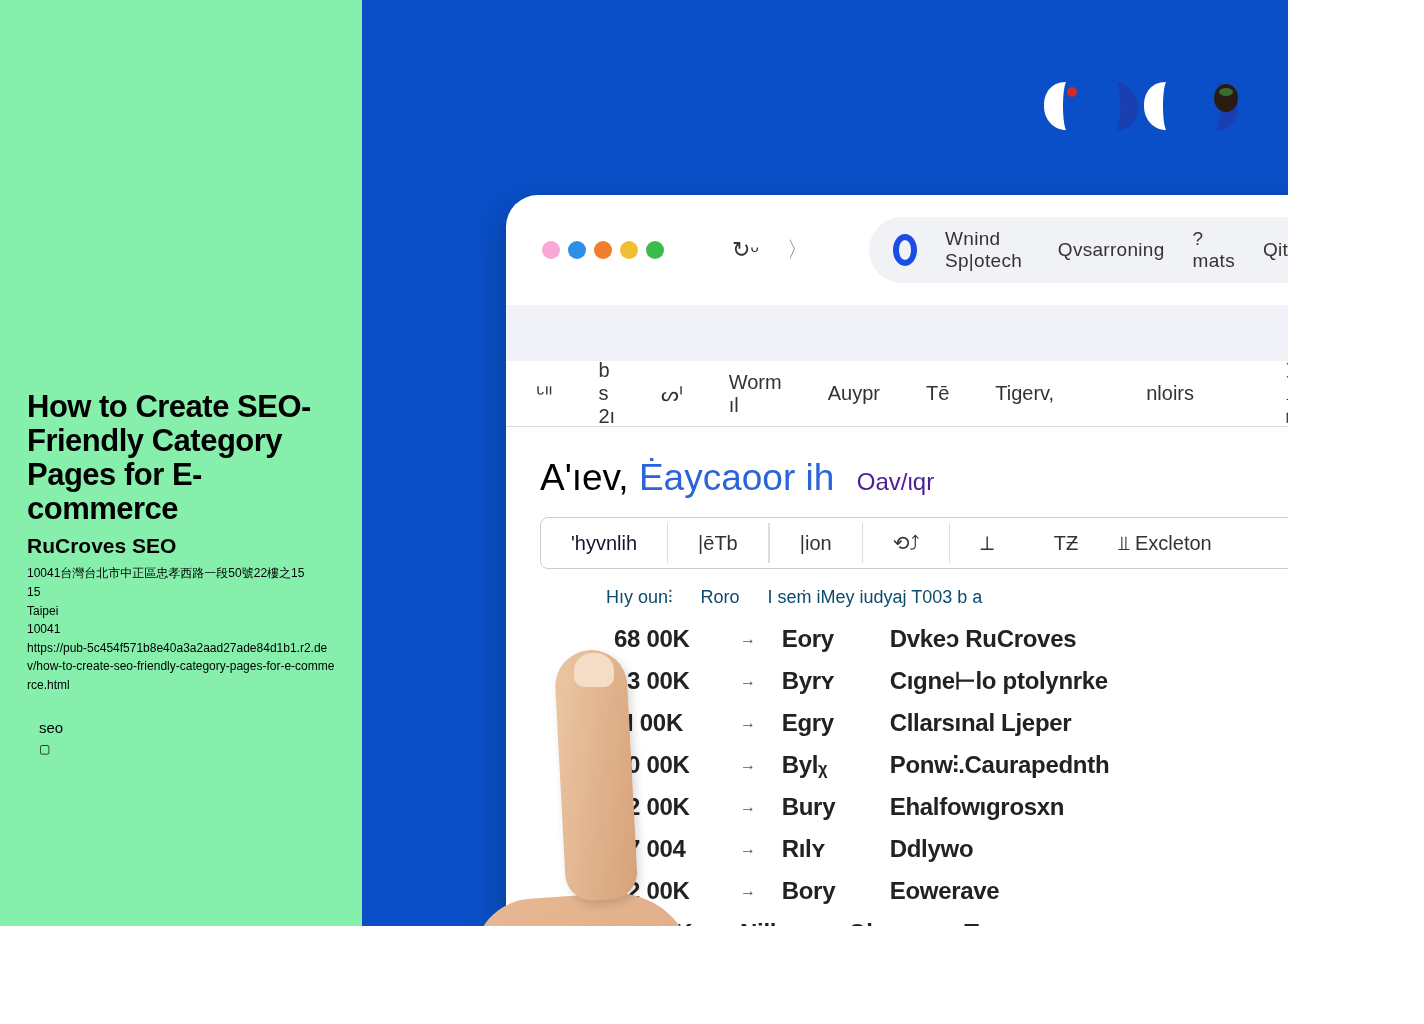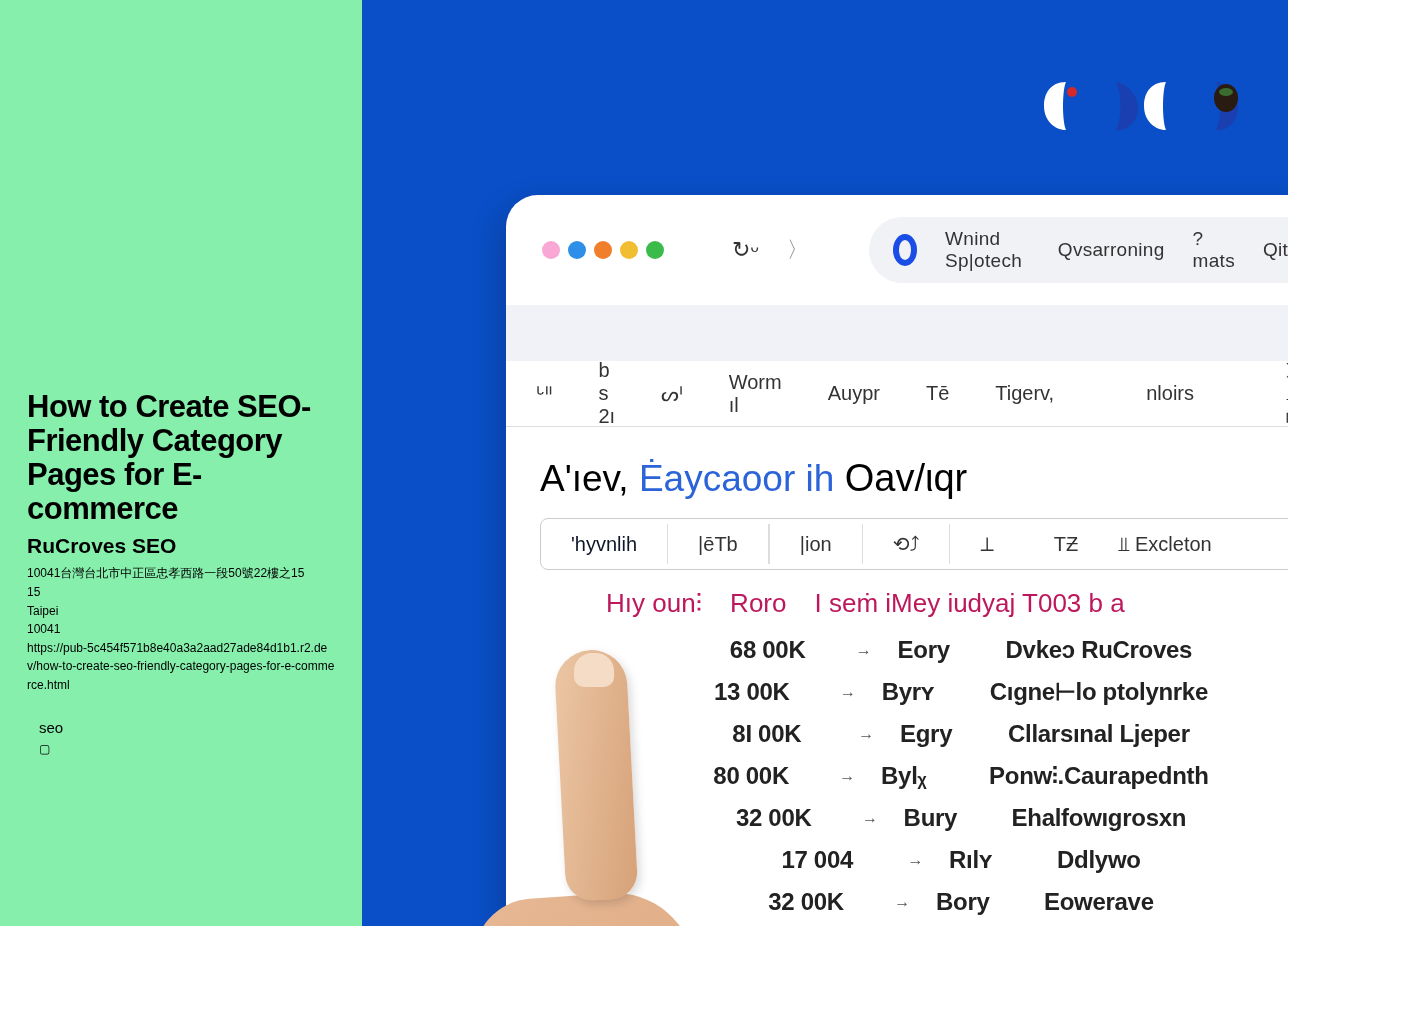--- a/index.html
+++ b/index.html
@@ -32,33 +32,33 @@
     .addr .txt { font-size: 19px; color: #333; letter-spacing: 0.3px; }
     
     .gap { height: 56px; background: #F1F2F7; }
     
     .toolbar { height: 66px; background: #fff; border-bottom: 1px solid #DDD; display: flex; align-items: center; padding-left: 30px; gap: 46px; font-size: 20px; color: #333; }
     .toolbar span.sep { width: 1px; height: 30px; background: #CCC; }
     
     .hero { padding: 30px 0 18px 34px; }
     .hero-main { font-size: 37px; font-weight: 500; display: inline; }
     .hero-blue { color: #2B63D8; }
-    .hero-sub { font-size: 38px; color: #000000; margin-left: 6px; }
+    .hero-sub { font-size: 24px; color: #4c1d95; margin-left: 18px; }
     
     .filterbar { margin-left: 34px; height: 52px; border: 1px solid #CCC; border-radius: 8px; display: flex; align-items: center; font-size: 20px; color: #333; }
     .filterbar > div { padding: 0 30px; }
     .filterbar .pill { display:inline-block; }
     .filterbar .sep { width:1px; height:40px; background:#DDD; padding:0; }
     .filterbar .input-mock { background: #fff; color:#0f172a; }
     .filterbar .extras { display:flex; align-items:center; gap:40px;justify-content:center; }
     
-    .context { padding: 18px 0 10px 100px; font-size: 26px; color: #be185d; display: flex; gap: 28px; }
+    .context { padding: 18px 0 10px 100px; font-size: 18px; color: #0c4a6e; display: flex; gap: 28px; }
     
     .rows { padding-left: 108px; }
-    .row { display: flex; align-items: center; gap: 26px; font-size: 24px; font-weight: 600; color: #222; padding: 7px 0; letter-spacing: -0.3px; justify-content: center; }
+    .row { display: flex; align-items: center; gap: 26px; font-size: 24px; font-weight: 600; color: #222; padding: 7px 0; letter-spacing: -0.3px; }
     .row .num { width: 100px; text-align: left; }
     .row .arrow { font-size: 16px; color: #555; }
     .row .k2 { font-weight: 600; width: 82px; }
     .row .k3 { font-weight: 600; }
     
     .hand { position: absolute; left: -36px; top: 440px; width: 240px; height: 520px; pointer-events: none; }
     .palm { position: absolute; left: 10px; bottom: -40px; width: 220px; height: 300px; background: linear-gradient(145deg,#E7B894,#D9A37C); border-radius: 60px 80px 40px 40px; transform: rotate(-4deg); }
     .finger { position: absolute; left: 90px; top: 15px; width: 72px; height: 250px; background: linear-gradient(100deg,#ECC7A5,#D6A178); border-radius: 40px 40px 30px 30px; transform: rotate(-3deg); box-shadow: 3px 4px 10px rgba(0,0,0,0.15); }
     .nail { position: absolute; left: 104px; top: 18px; width: 40px; height: 34px; background: #F4DCC6; border-radius: 18px 18px 10px 10px; }
   </style>

